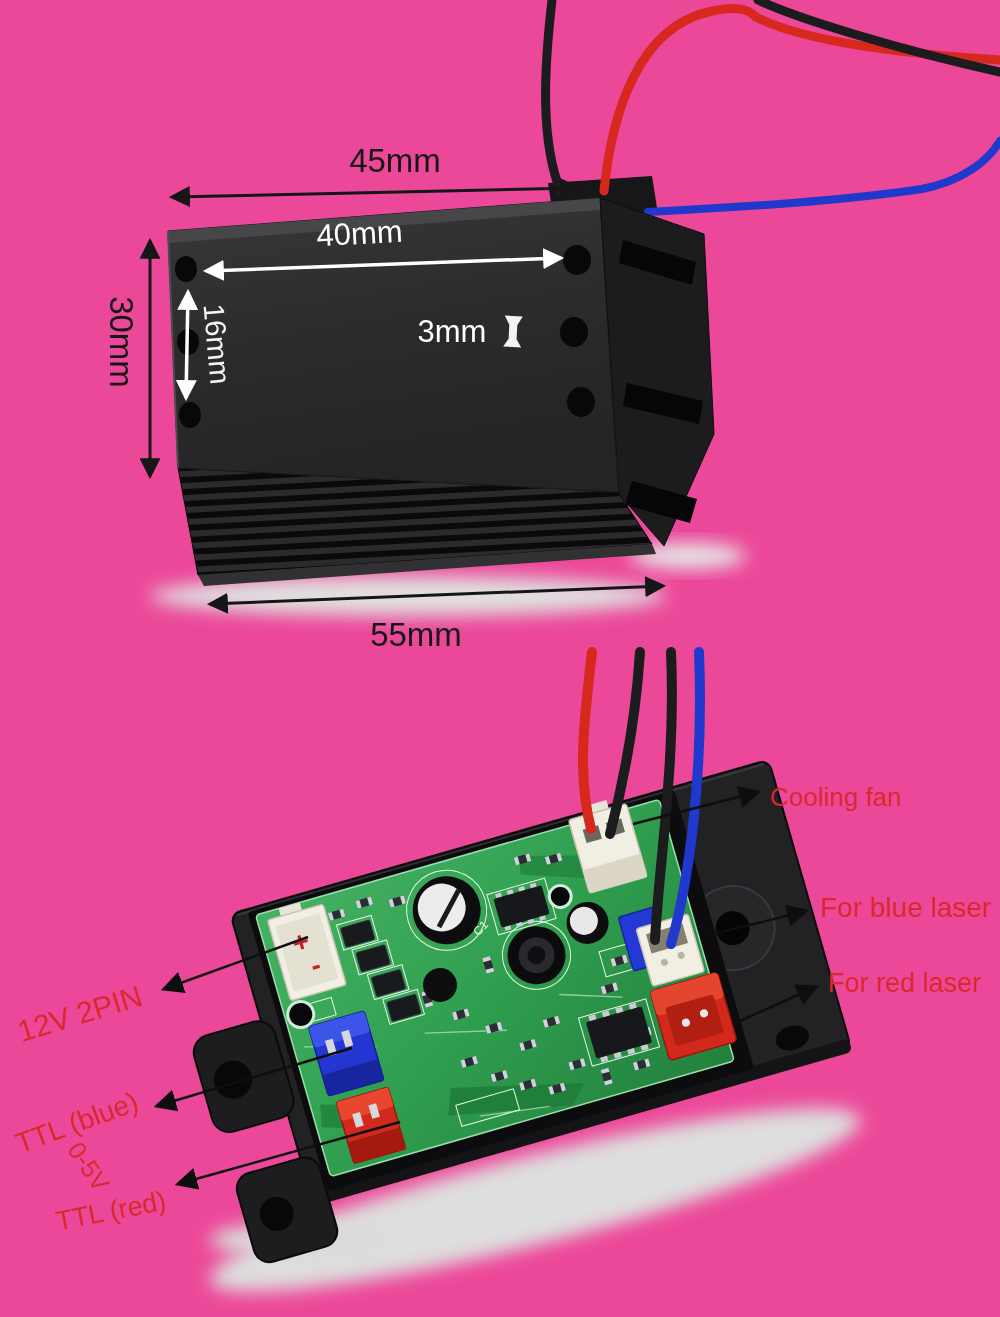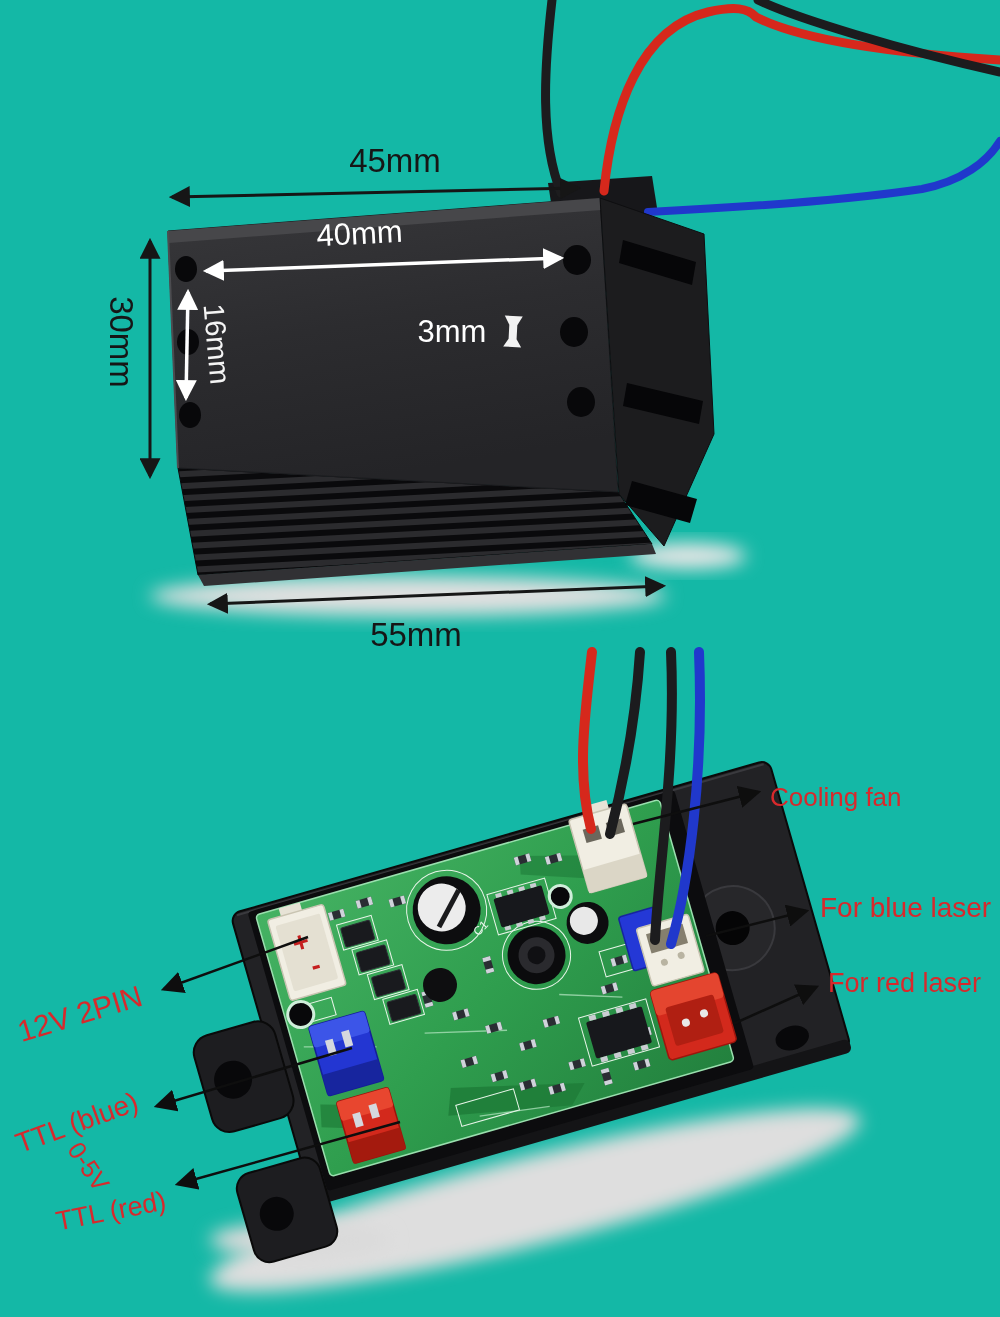--- a/index.html
+++ b/index.html
@@ -1,16 +1,16 @@
 <!DOCTYPE html>
 <html><head>
 <meta charset="utf-8">
 <style>
   html,body{margin:0;padding:0;background:#ffffff;}
-  .stage{position:relative;width:1000px;height:1317px;background:#14b8a6;overflow:hidden;
+  .stage{position:relative;width:1000px;height:1317px;background:#ec4899;overflow:hidden;
          font-family:"Liberation Sans", sans-serif;text-decoration:underline;}
   svg{display:block;}
   text{font-family:"Liberation Sans", sans-serif;}
   .dimB{fill:#161616;font-size:33px;}
   .dimW{fill:#ffffff;font-size:31px;}
   .dimW29{fill:#f4f4f4;font-size:29px;}
   .ann{fill:#d8292c;font-size:26px;}
   .ann28{fill:#d8292c;font-size:28px;}
   .ann30{fill:#d8292c;font-size:30px;}
   .ann27{fill:#d8292c;font-size:27px;}

